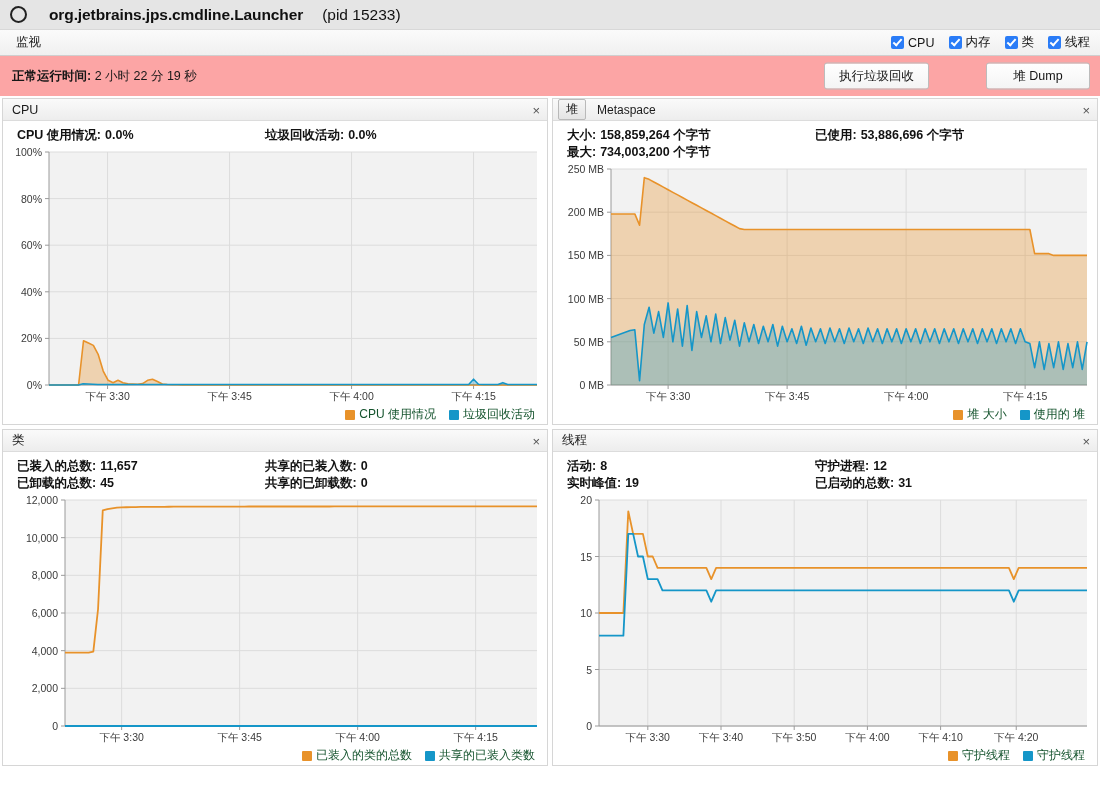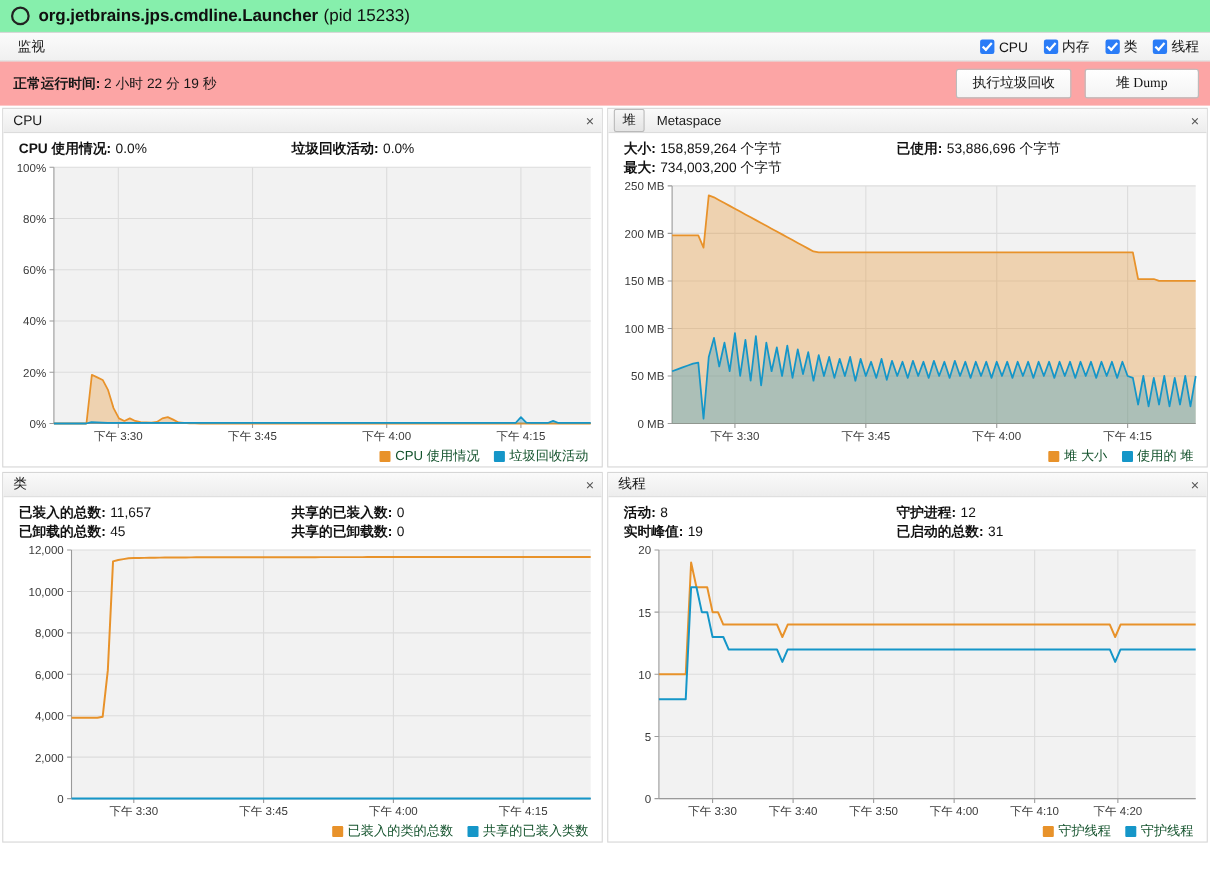--- a/index.html
+++ b/index.html
@@ -14,23 +14,24 @@
     overflow: hidden;
     position: relative;
   }
 
   
   .titlebar {
     height: 30px;
     display: flex;
     align-items: center;
     padding: 0 10px;
-    background: #86efac;
+    background: #e5e5e5;
     border-bottom: 1px solid #d8d8d8;
     box-sizing: border-box;
+    gap: 14px;
   }
   .proc-icon {
     width: 13px; height: 13px;
     border: 2px solid #222;
     border-radius: 50%;
     margin-right: 8px;
     flex: 0 0 auto;
   }
   .title-main {
     font-size: 15.5px;
@@ -111,21 +112,22 @@
   .btn {
     min-width: 74px;
     padding: 4px 14px;
     background: linear-gradient(#ffffff, #f4f4f4);
     border: 1px solid #bcbcbc;
     border-radius: 3px;
     font-size: 12.5px;
     color: #151515;
     text-align: center;
     white-space: nowrap;
-    font-family: Liberation Serif, serif;
+    font-family: Liberation Sans, sans-serif;
+    margin-left: 45px;
   }
 
   
   .grid {
     display: grid;
     grid-template-columns: 550px 550px;
     grid-template-rows: 331px 341px;
     width: 1100px;
   }
   .panel {
@@ -180,21 +182,21 @@
   }
   .stat-line {
     display: flex;
     font-size: 12.5px;
     line-height: 17px;
     color: #121212;
   }
   .stat-col-a { width: 262px; padding-left: 14px; box-sizing: border-box; }
   .stat-col-b { padding-left: 0; }
   .stat-label { font-weight: bold; }
-  .stat-val { font-weight: normal; margin-left: 4px; }
+  .stat-val { font-weight: bold; margin-left: 4px; }
 
   
   .chart-wrap {
     flex: 1 1 auto;
     position: relative;
     padding: 2px 6px 0 6px;
     box-sizing: border-box;
   }
   .chart-svg { display: block; width: 100%; height: 100%; }
 

